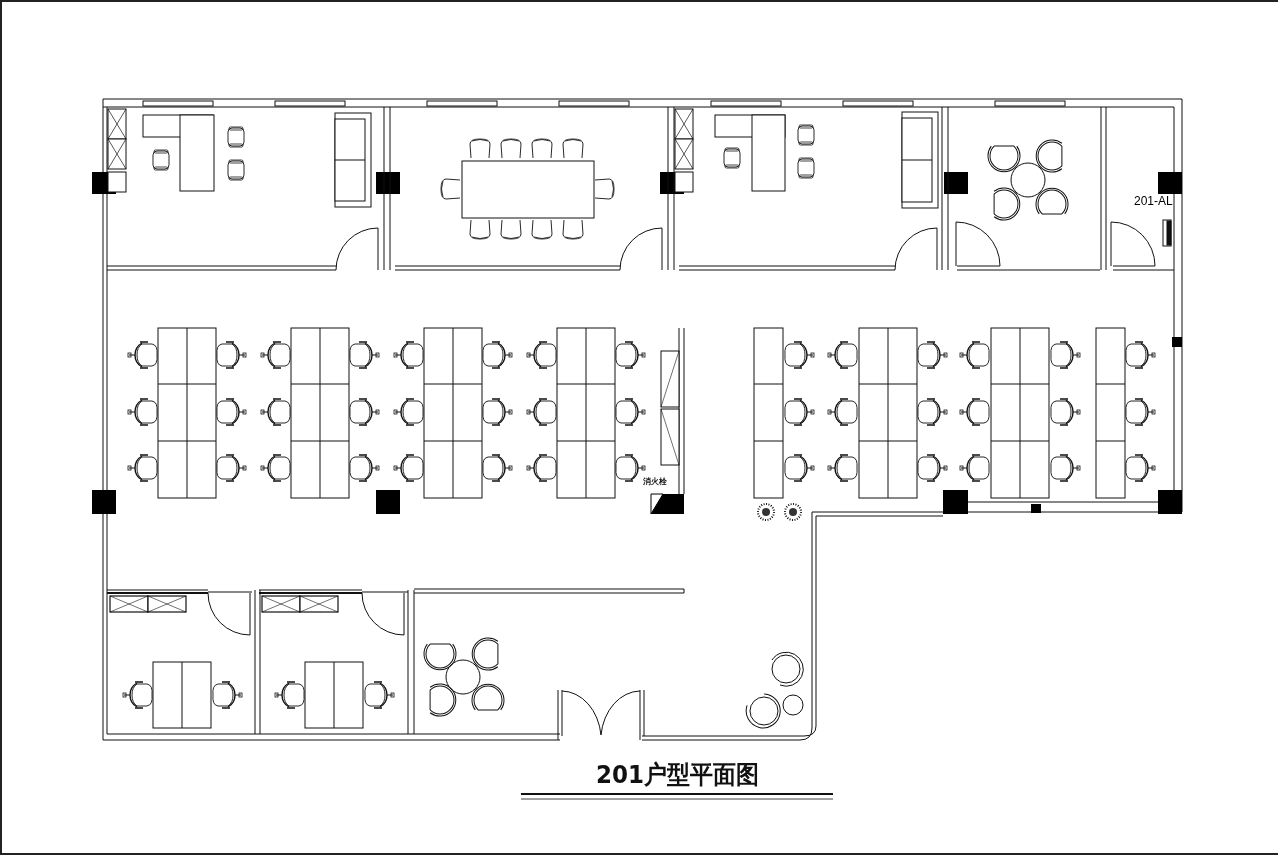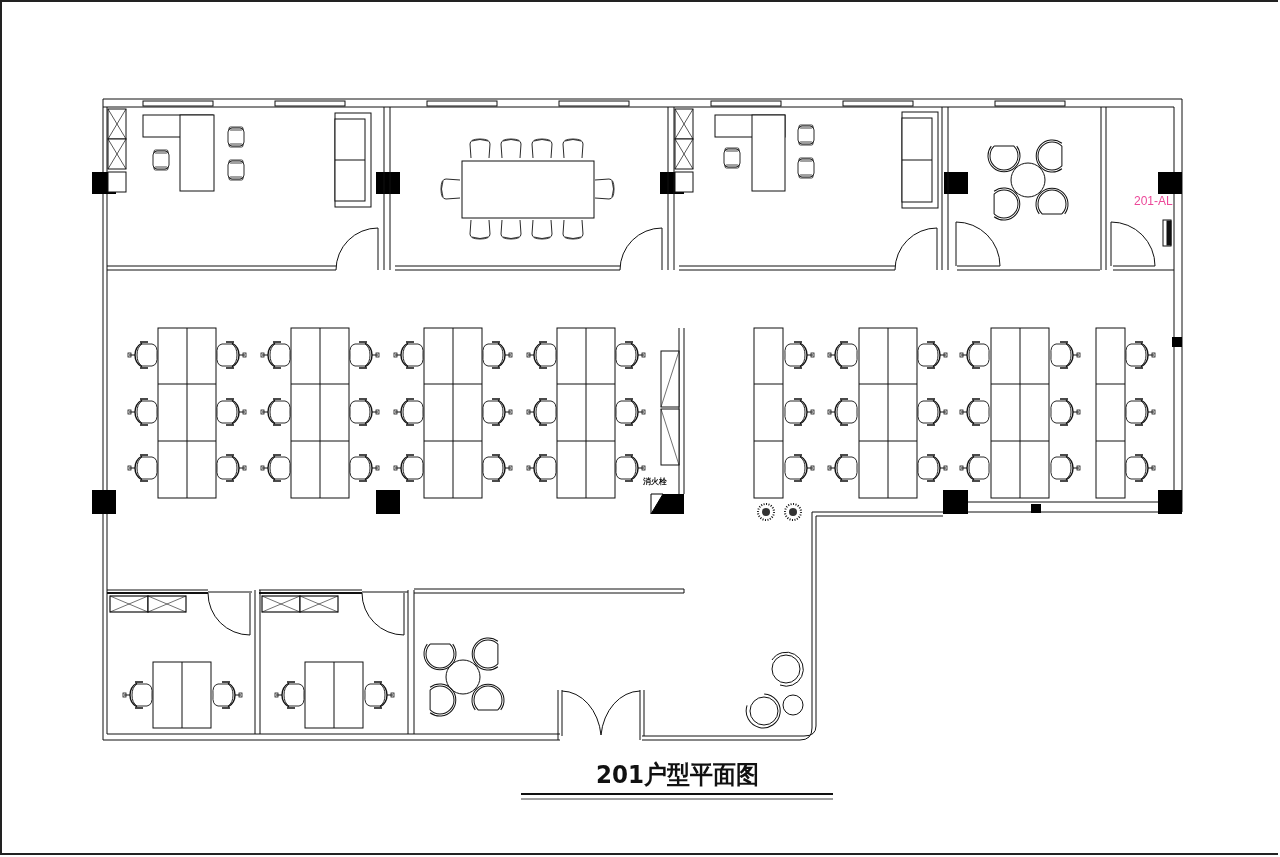--- a/index.html
+++ b/index.html
@@ -1,20 +1,20 @@
 <!DOCTYPE html>
 <html><head>
 <meta charset="utf-8">
 <style>
   html, body { margin:0; padding:0; background:#ffffff; }
   body { width:1280px; height:857px; position:relative; overflow:hidden; font-family:"DejaVu Sans", sans-serif; }
   .frame { position:absolute; left:0; top:0; width:1278px; height:855px; border-left:2px solid #222; border-top:2px solid #222; border-bottom:2px solid #222; box-sizing:border-box; }
   svg { position:absolute; left:0; top:0; }
   .title { position:absolute; left:520px; top:758px; width:315px; text-align:center; font-family:"DejaVu Sans", sans-serif; font-size:25px; font-weight:bold; color:#111; letter-spacing:0px; transform:scaleX(0.92); }
-  .label-al { position:absolute; left:1134px; top:194px; font-family:"Liberation Sans", sans-serif; font-size:12px; color:#ec4899;text-align:center; }
+  .label-al { position:absolute; left:1134px; top:194px; font-family:"Liberation Sans", sans-serif; font-size:12px; color:#000000;text-align:center; }
   .label-hydrant { position:absolute; left:643px; top:476px; font-family:Liberation Mono, monospace; font-size:8px; font-weight:bold; color:#111; }
 </style>
 </head>
 <body>
 
 <div class="frame"></div>
 
 <svg width="1280" height="857" viewBox="0 0 1280 857" xmlns="http://www.w3.org/2000/svg">
   <defs>
 

